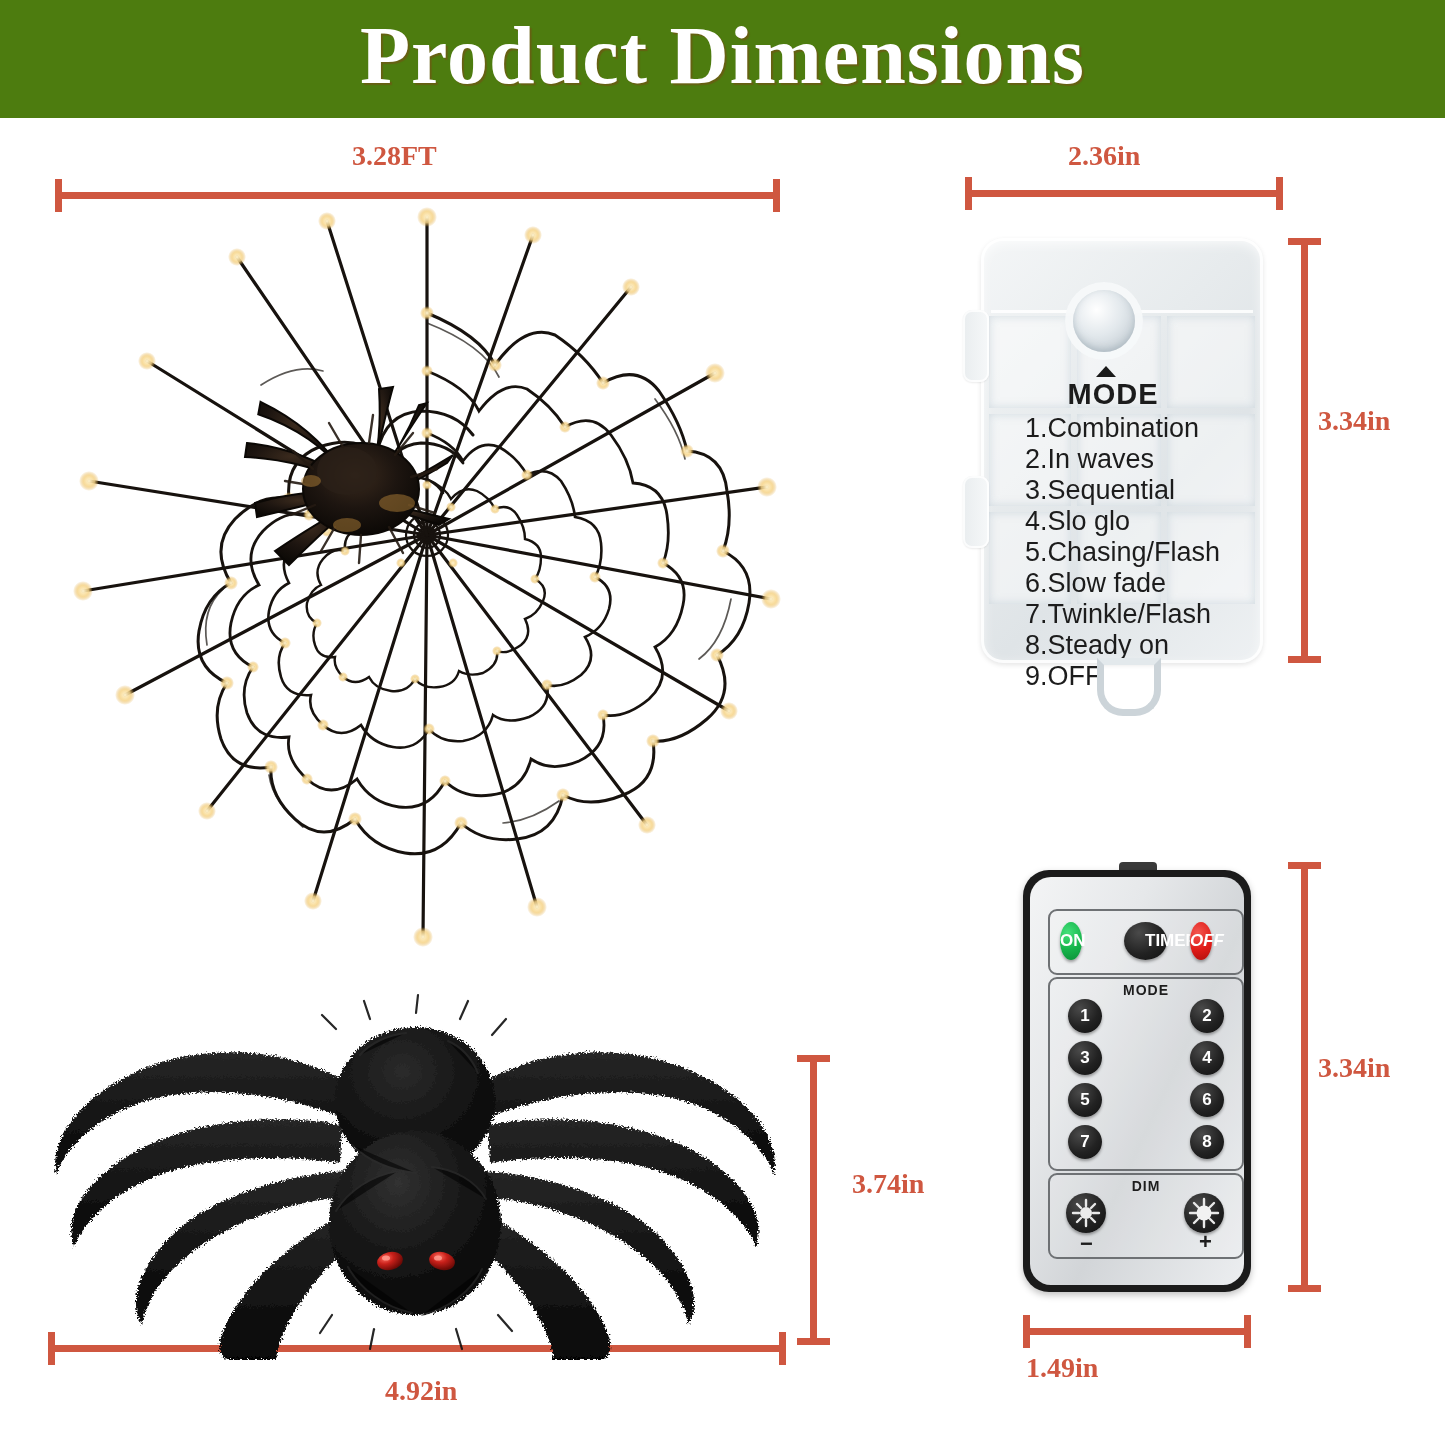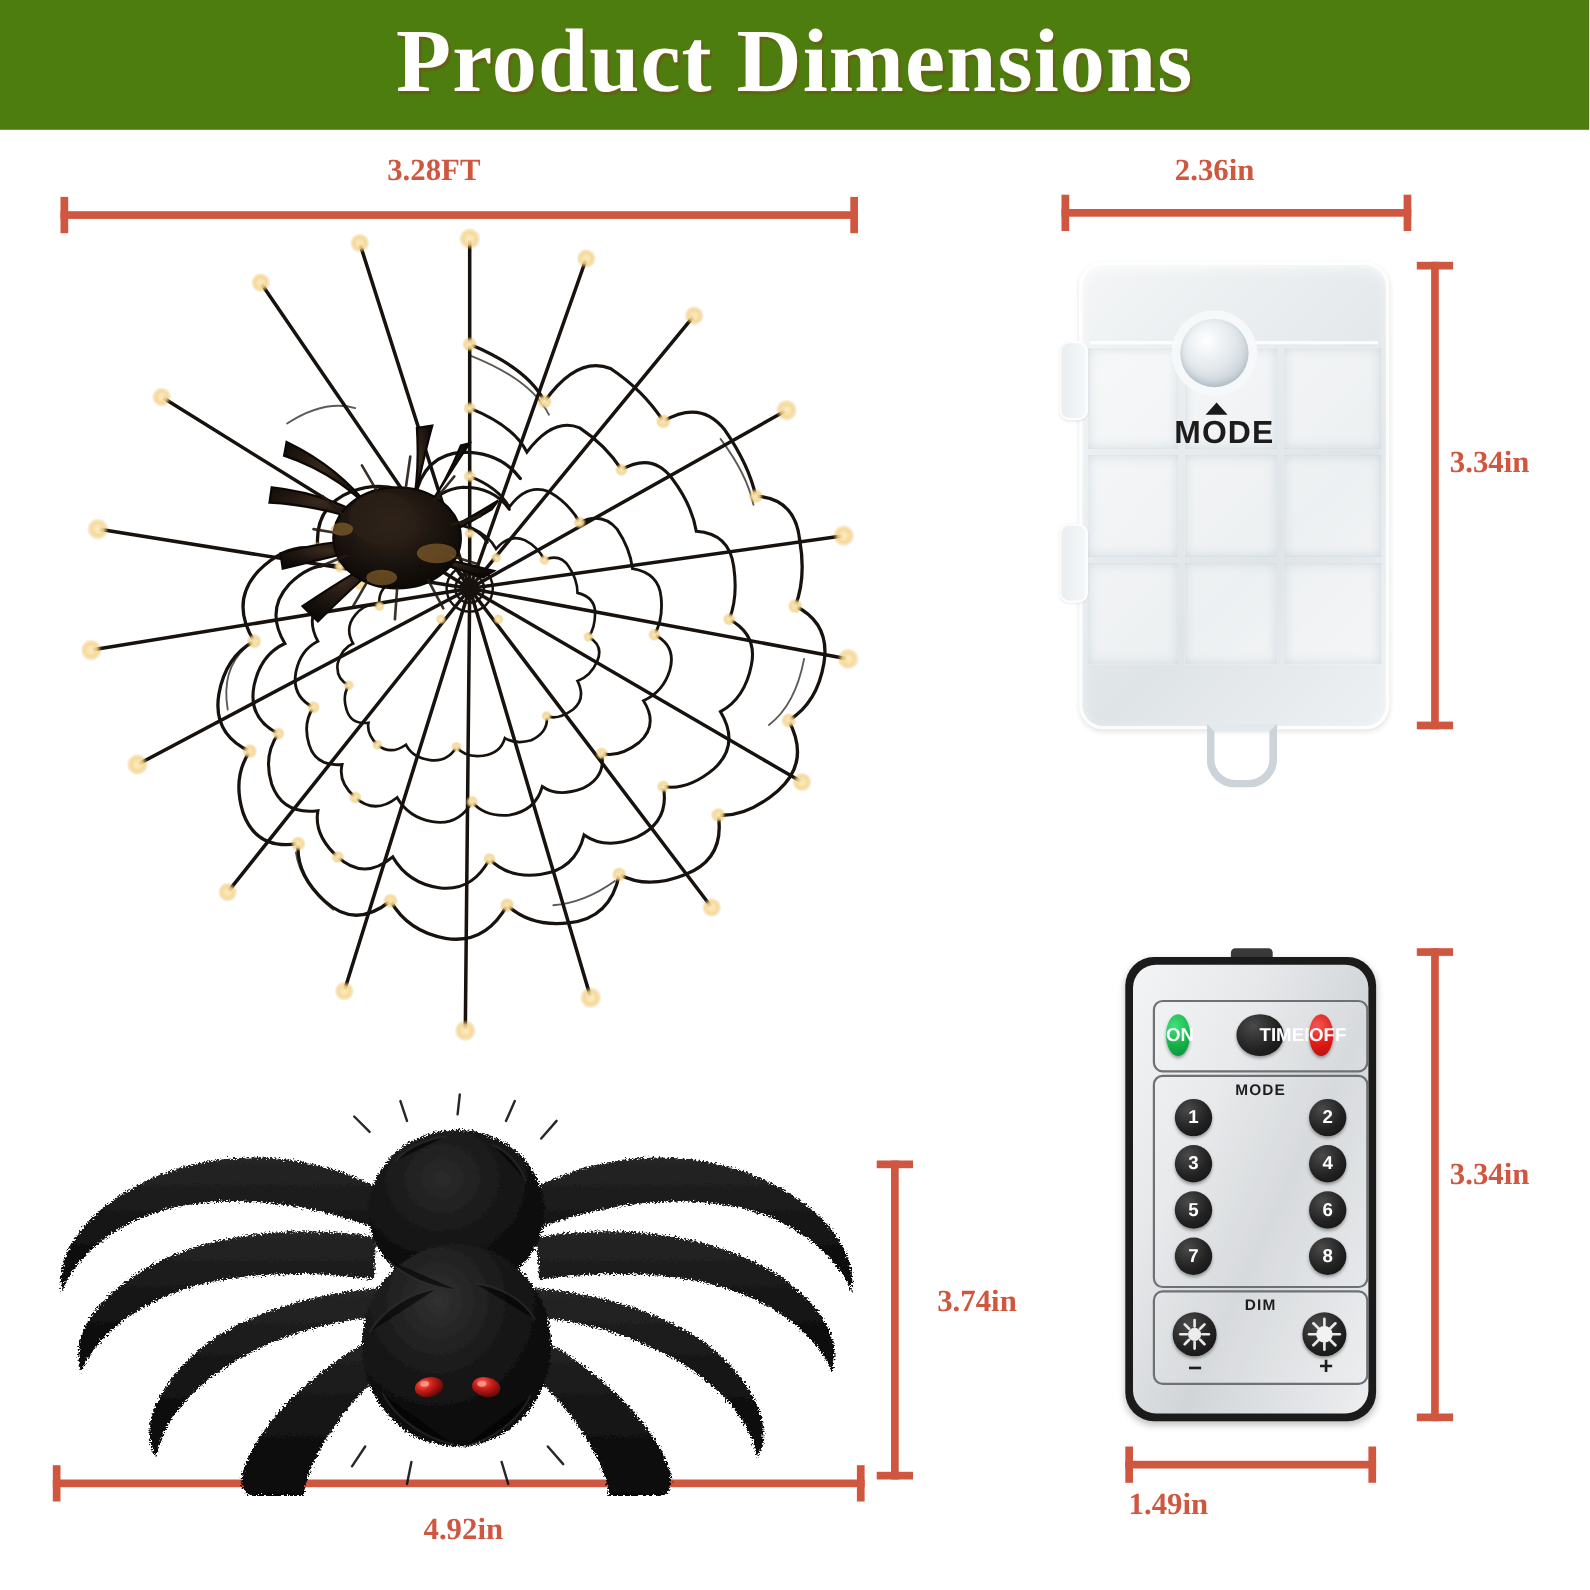--- a/index.html
+++ b/index.html
@@ -221,21 +221,21 @@
     font-size: 17px;
   }
   .rc-btn.num {
     width: 34px; height: 34px;
     line-height: 34px;
     font-size: 17px;
     background: radial-gradient(circle at 35% 28%, #4a4a4a 0%, #222 55%, #101010 100%);
   }
   .rc-on   { background: radial-gradient(circle at 35% 28%, #44e07a 0%, #15b34a 55%, #0b8f38 100%); }
   .rc-timer{ background: radial-gradient(circle at 35% 28%, #4a4a4a 0%, #222 55%, #101010 100%); font-size: 13px; padding-left: 21px; }
-  .rc-off  { background: radial-gradient(circle at 35% 28%, #f2564f 0%, #e01b17 55%, #ad0f0c 100%); }
+  .rc-off  { background: radial-gradient(circle at 35% 28%, #f2564f 0%, #e01b17 55%, #ad0f0c 100%); font-style: italic; }
 
   .rc-sec-label {
     position: absolute;
     font-size: 14px;
     font-weight: bold;
     color: #1d1d1d;
     letter-spacing: 1px;
     text-align: center;
     width: 100%;
     left: 0;
@@ -500,20 +500,31 @@
     <div class="bb-lidline"></div>
   </div>
 
   <div class="bb-clip" style="top:72px;"></div>
   <div class="bb-clip" style="top:238px;"></div>
 
   <div class="bb-button"></div>
   <div class="bb-arrow"></div>
   <div class="bb-mode-title">MODE</div>
 
+  <div class="bb-mode-list">
+    <div>1.Combination</div>
+    <div>2.In waves</div>
+    <div>3.Sequential</div>
+    <div>4.Slo glo</div>
+    <div>5.Chasing/Flash</div>
+    <div>6.Slow fade</div>
+    <div>7.Twinkle/Flash</div>
+    <div>8.Steady on</div>
+    <div>9.OFF</div>
+  </div>
 
   <div class="bb-loop"></div>
 </div>
 
 <div class="dim-v" style="left:1301px; top:862px; height:430px;"></div>
 <div class="dim-label" style="left:1318px; top:1052px;">3.34in</div>
 
 <div class="dim-h" style="left:1023px; top:1328px; width:228px;"></div>
 <div class="dim-label" style="left:1026px; top:1352px;">1.49in</div>
 

